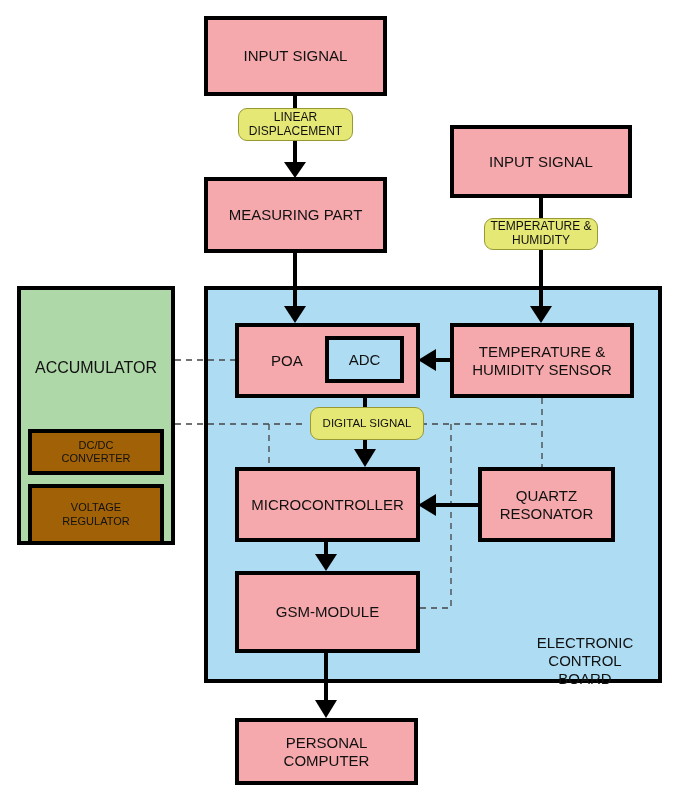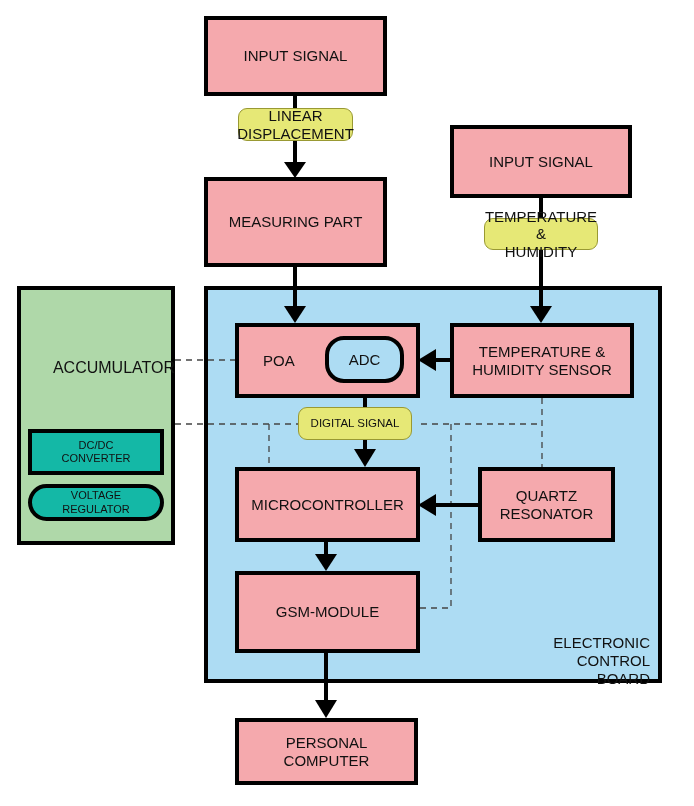--- a/index.html
+++ b/index.html
@@ -5,25 +5,25 @@
   html, body { margin: 0; padding: 0; background: #ffffff; }
   body { width: 694px; height: 806px; position: relative; overflow: hidden;
          font-family: "Liberation Sans", sans-serif; color: #111; }
   svg.wires { position: absolute; left: 0; top: 0; width: 694px; height: 806px; }
   .box { position: absolute; box-sizing: border-box; border: 4px solid #000;
          display: flex; align-items: center; justify-content: center; text-align: center;
          line-height: 1.2; }
   .pink { background: #f5a9ad; font-size: 15px; }
   .blue { background: #addcf3; }
   .green { background: #afd8a9; }
-  .orange { background: #14b8a6; font-size: 11px; }
+  .orange { background: #a16207; font-size: 11px; }
   .pill { position: absolute; box-sizing: border-box; background: #e6e876; border: 1px solid #999933;
-          border-radius: 9px; font-size: 15px; display: flex; align-items: center;
+          border-radius: 9px; font-size: 12px; display: flex; align-items: center;
           justify-content: center; text-align: center; line-height: 1.15; }
-  .label { position: absolute; text-align: right; font-size: 15px; line-height: 1.2; }
+  .label { position: absolute; text-align: center; font-size: 15px; line-height: 1.2; }
   .ml { white-space: pre-line; }
 </style>
 </head>
 <body>
 
 <div class="box blue" style="left:204px; top:286px; width:458px; height:397px;"></div>
 <div class="box green" style="left:17px; top:286px; width:158px; height:259px; align-items:flex-start;"></div>
 
 <svg class="wires" viewBox="0 0 694 806">
   <defs>
@@ -61,53 +61,53 @@
     <polygon points="315,554 337,554 326,571"></polygon>
     <polygon points="315,700 337,700 326,718"></polygon>
   </g>
 </svg>
 
 <div class="box pink" style="left:204px; top:16px; width:183px; height:80px;">
   <span>INPUT SIGNAL</span>
 </div>
 <div class="pill ml" style="left:238px; top:108px; width:115px; height:33px;">LINEAR
 DISPLACEMENT</div>
-<div class="box pink" style="left:204px; top:177px; width:183px; height:90px;">
+<div class="box pink" style="left:204px; top:177px; width:183px; height:76px;">
   <span>MEASURING PART</span>
 </div>
 
 <div class="box pink" style="left:450px; top:125px; width:182px; height:73px;">
   <span>INPUT SIGNAL</span>
 </div>
 <div class="pill ml" style="left:484px; top:218px; width:114px; height:32px;">TEMPERATURE &amp;
 HUMIDITY</div>
 
 <div class="label" style="left:17px; top:358px; width:158px; font-size:16px;">ACCUMULATOR</div>
 <div class="box orange ml" style="left:28px; top:429px; width:136px; height:46px;">
   <span class="ml">DC/DC
 CONVERTER</span>
 </div>
-<div class="box orange ml" style="left:28px; top:484px; width:136px; height:37px;border-radius:22px;">
+<div class="box orange ml" style="left:28px; top:484px; width:136px; height:61px;">
   <span class="ml">VOLTAGE
 REGULATOR</span>
 </div>
 
 <div class="box pink" style="left:235px; top:323px; width:185px; height:75px; justify-content:flex-start;">
-  <span style="margin-left:24px;">POA</span>
+  <span style="margin-left:32px;">POA</span>
 </div>
-<div class="box blue" style="left:325px; top:336px; width:79px; height:47px; font-size:15px;border-radius:19px;">
+<div class="box blue" style="left:325px; top:336px; width:79px; height:47px; font-size:15px;">
   <span>ADC</span>
 </div>
 
 <div class="box pink" style="left:450px; top:323px; width:184px; height:75px;">
   <span class="ml">TEMPERATURE &amp;
 HUMIDITY SENSOR</span>
 </div>
 
-<div class="pill" style="left:298px; top:407px; width:114px; height:33px; font-size:11.5px;">DIGITAL SIGNAL</div>
+<div class="pill" style="left:310px; top:407px; width:114px; height:33px; font-size:11.5px;">DIGITAL SIGNAL</div>
 
 <div class="box pink" style="left:235px; top:467px; width:185px; height:75px;">
   <span>MICROCONTROLLER</span>
 </div>
 
 <div class="box pink" style="left:478px; top:467px; width:137px; height:75px;">
   <span class="ml">QUARTZ
 RESONATOR</span>
 </div>
 

